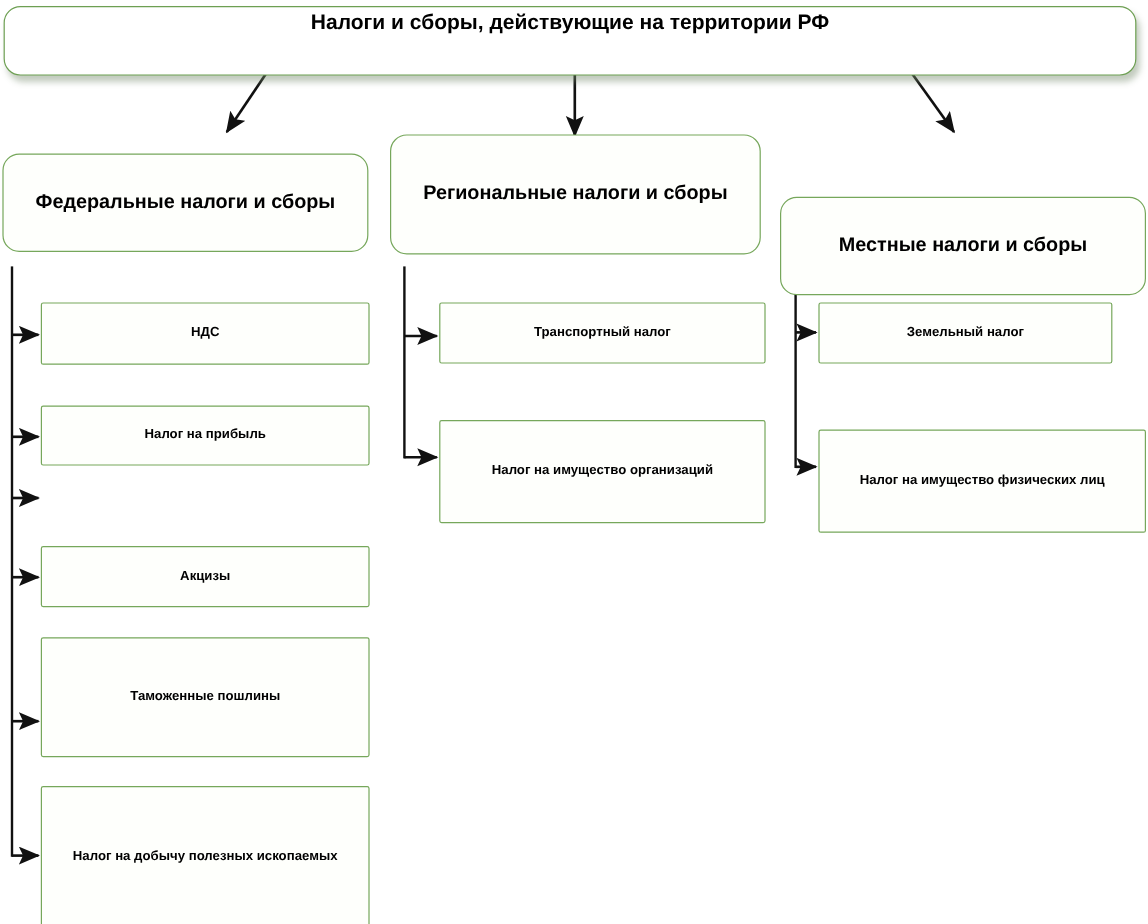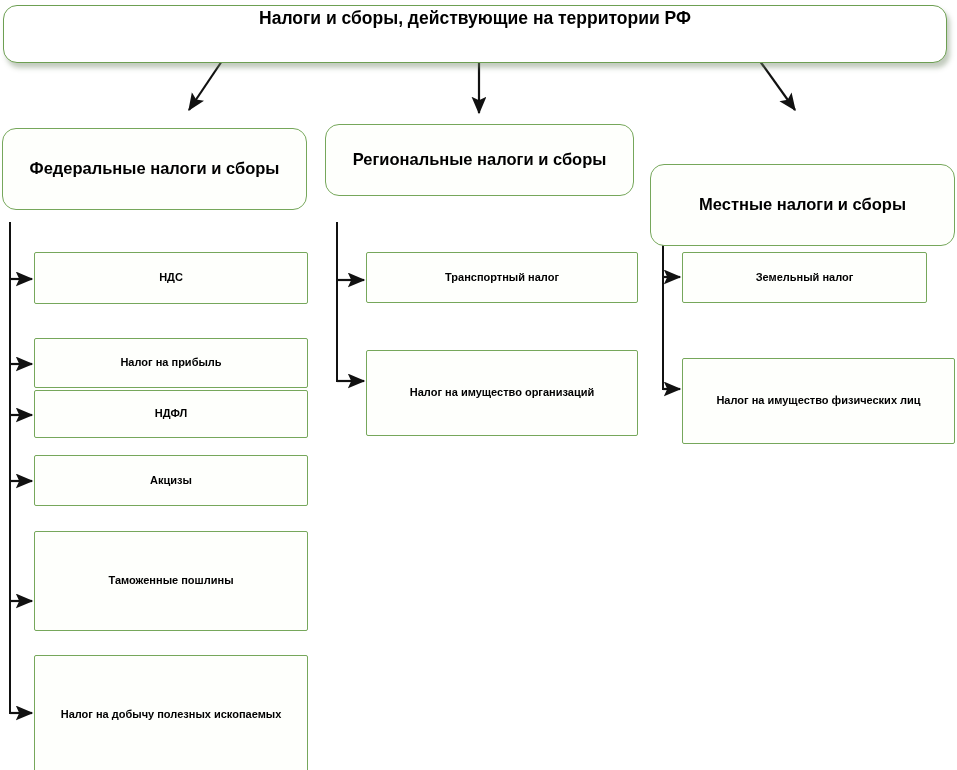--- a/index.html
+++ b/index.html
@@ -113,39 +113,36 @@
   <div class="vline" style="left:662px; top:222px; height:168px;"></div>
 
   <div class="box title-box" style="left:3px; top:5px; width:944px; height:58px;">
     <span class="label">Налоги и сборы, действующие на территории РФ</span>
   </div>
 
   <div class="box category-box" style="left:2px; top:128px; width:305px; height:82px;">
     <span class="label">Федеральные налоги и сборы</span>
   </div>
 
-  <div class="box category-box" style="left:325px; top:124px; width:309px; height:72px;justify-content:flex-end;">
+  <div class="box category-box" style="left:325px; top:112px; width:309px; height:100px;justify-content:flex-end;">
     <span class="label">Региональные налоги и сборы</span>
   </div>
 
   <div class="box category-box" style="left:650px; top:128px; width:305px; height:82px;margin-top:36px;">
     <span class="label">Местные налоги и сборы</span>
   </div>
 
   <div class="box leaf-box" style="left:34px; top:252px; width:274px; height:52px;">
     <span class="label">НДС</span>
   </div>
 
   <div class="box leaf-box" style="left:34px; top:338px; width:274px; height:50px;">
     <span class="label">Налог на прибыль</span>
   </div>
 
-  <div class="box leaf-box" style="left:34px; top:390px; width:274px; height:48px;">
-    <span class="label">НДФЛ</span>
-  </div>
 
   <div class="box leaf-box" style="left:34px; top:455px; width:274px; height:51px;">
     <span class="label">Акцизы</span>
   </div>
 
   <div class="box leaf-box" style="left:34px; top:531px; width:274px; height:100px;">
     <span class="label">Таможенные пошлины</span>
   </div>
 
   <div class="box leaf-box" style="left:34px; top:655px; width:274px; height:120px;">

